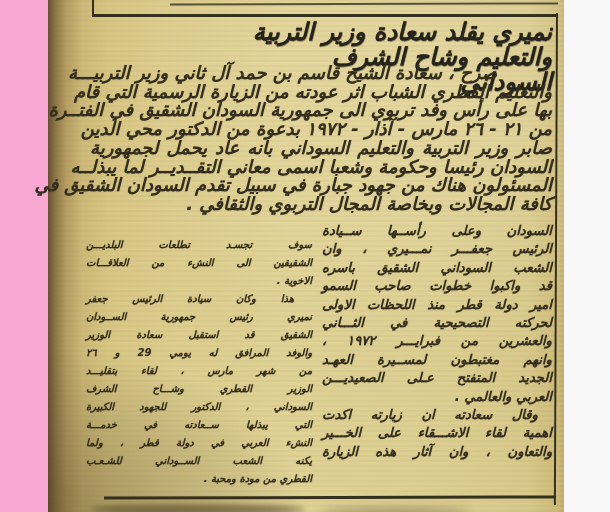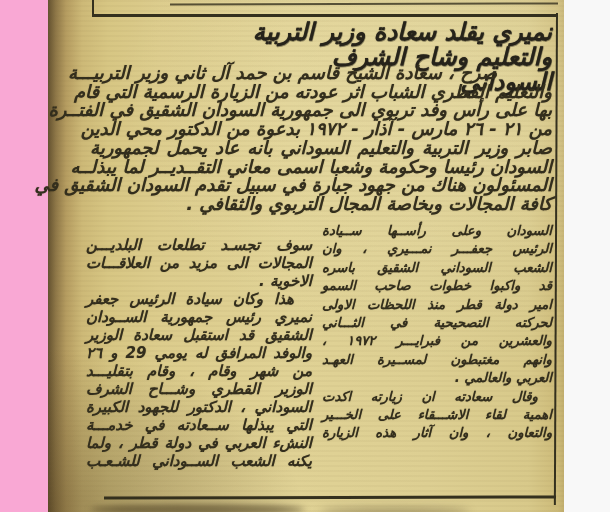--- a/index.html
+++ b/index.html
@@ -53,21 +53,21 @@
   .line{
     text-align:justify;text-align-last:justify;
     white-space:nowrap;
     text-shadow:0 0 1px rgba(64,56,30,.5);
   }
   .line.end{text-align-last:right;}
   .lead{left:90px;top:64px;width:462px;font-size:18px;line-height:18.7px;}
   .lead .line.indent{padding-right:55px;}
   .col-right{right:58px;top:222px;width:230px;font-size:13.2px;line-height:18.4px;}
   .col-right .line.indent{padding-right:14px;}
-  .col-left{left:86px;top:236px;width:226px;font-size:15px;line-height:18px;}
+  .col-left{left:86px;top:236px;width:226px;font-size:10px;line-height:18px;}
   .col-left .line.indent{padding-right:18px;}
 </style>
 </head>
 <body>
 
 <div class="stage">
   <div class="bg-right"></div>
 
   <div class="paper"></div>
 
@@ -95,37 +95,39 @@
 
   <div class="textblock col-right">
     <div class="line">السودان وعلى رأســها ســيادة</div>
     <div class="line">الرئيس جعفـــر نمـــيري ، وان</div>
     <div class="line">الشعب السوداني الشقيق باسره</div>
     <div class="line">قد واكبوا خطوات صاحب السمو</div>
     <div class="line">امير دولة قطر منذ اللحظات الاولى</div>
     <div class="line">لحركته التصحيحية في الثـــاني</div>
     <div class="line">والعشرين من فبرايـــر ١٩٧٢ ،</div>
     <div class="line">وانهم مغتبطون لمســيرة العهـد</div>
+    <div class="line">الجديد المتفتح عـلى الصعيديـــن</div>
     <div class="line end">العربي والعالمي .</div>
     <div class="line indent">وقال سعادته ان زيارته اكدت</div>
     <div class="line">اهمية لقاء الاشـــقاء على الخـــير</div>
     <div class="line">والتعاون ، وان آثار هذه الزيارة</div>
   </div>
 
   <div class="textblock col-left">
     <div class="line">سوف تجسـد تطلعات البلديـــن</div>
-    <div class="line">المجالات الى مزيد من العلاقـــات</div>
+    <div class="line">الشقيقين الى النشء من العلاقـــات</div>
     <div class="line end">الاخوية .</div>
     <div class="line indent">هذا وكان سيادة الرئيس جعفر</div>
     <div class="line">نميري رئيس جمهورية الســودان</div>
     <div class="line">الشقيق قد استقبل سعادة الوزير</div>
     <div class="line">والوفد المرافق له يومي 29 و ٢٦</div>
-    <div class="line">من شهر وقام ، وقام بتقليـــد</div>
+    <div class="line">من شهر مارس ، لقاء بتقليـــد</div>
     <div class="line">الوزير القطري وشـــاح الشرف</div>
     <div class="line">السوداني ، الدكتور للجهود الكبيرة</div>
     <div class="line">التي يبذلها ســعادته في خدمـــة</div>
     <div class="line">النشء العربي في دولة قطر ، ولما</div>
     <div class="line">يكنه الشعب الســوداني للشـعـب</div>
+    <div class="line end">القطري من مودة ومحبة .</div>
   </div>
 
   <div class="smudge s1"></div>
   <div class="smudge s2"></div>
 </div>
 
 </body></html>

